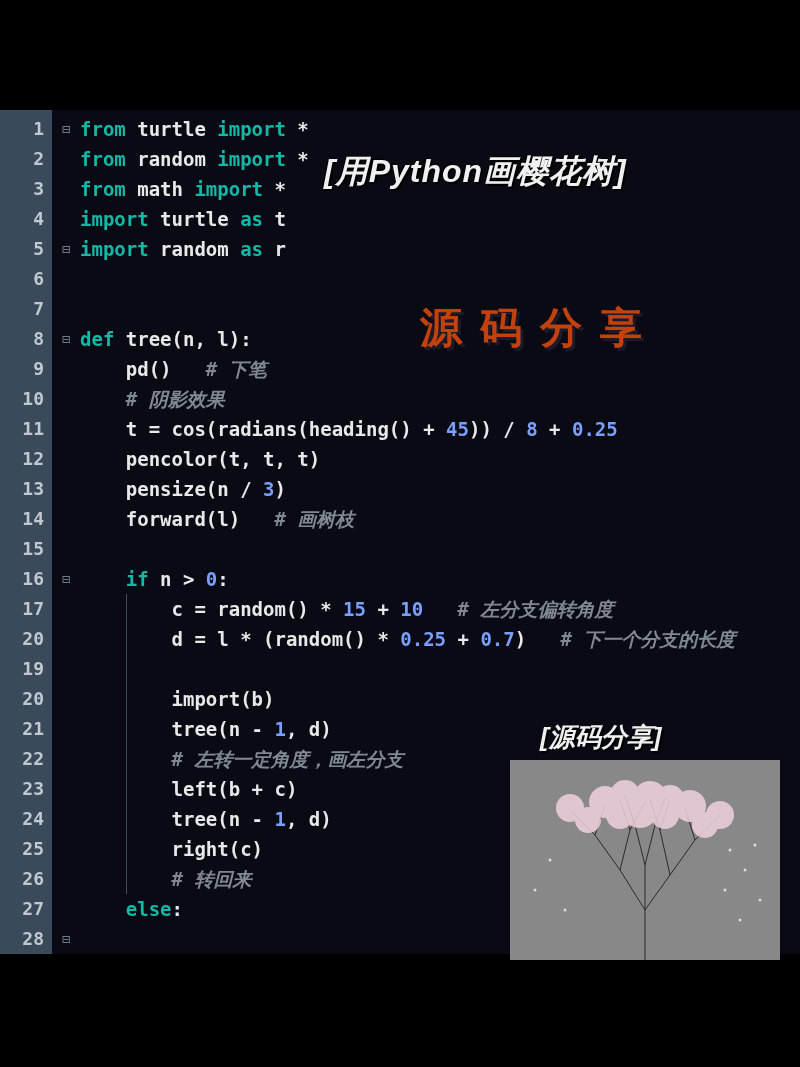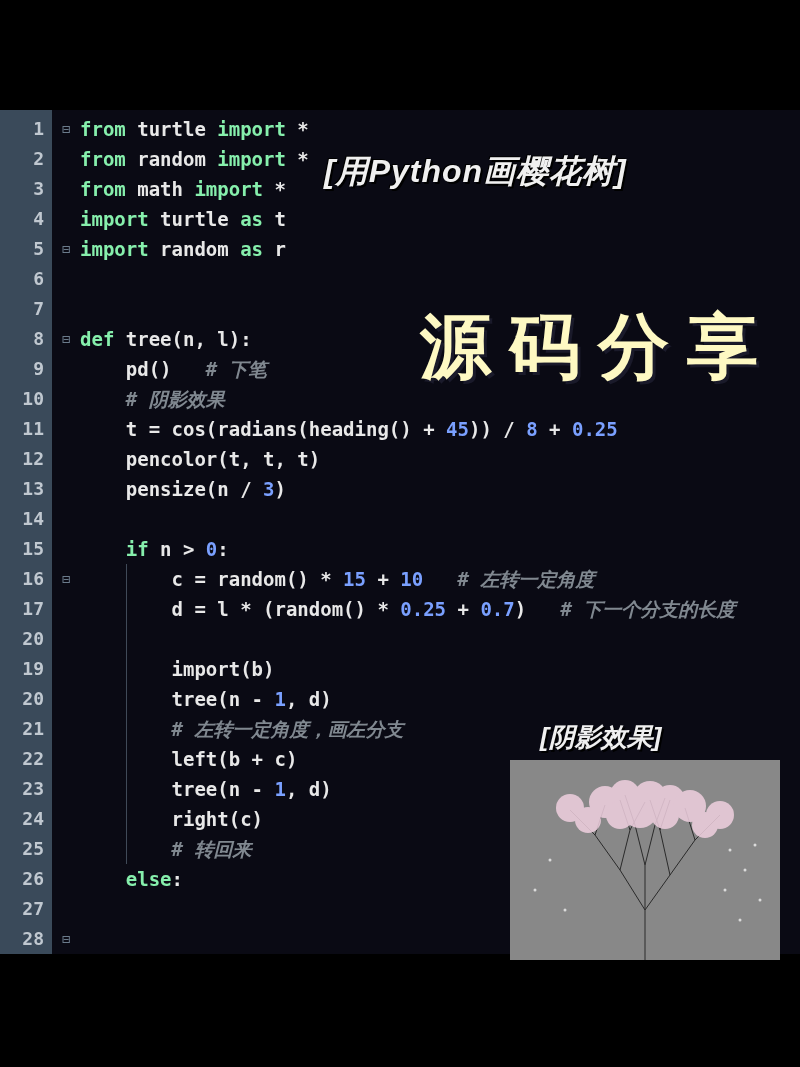--- a/index.html
+++ b/index.html
@@ -53,21 +53,21 @@
   }
   .line {
     height: 30px;
     line-height: 30px;
     font-size: 19px;
     white-space: pre;
     font-weight: bold;
     color: #e8e8e8;
     position: relative;
   }
-  .kw { color: #86efac; }
+  .kw { color: #14b8a6; }
   .id { color: #e8e8e8; }
   .op { color: #e8e8e8; }
   .num { color: #7aa0ff; }
   .cm { color: #808890; font-style: italic; }
   .indent-guide {
     border-left: 1px solid #404a58;
     position: absolute;
     top: 0; bottom: 0;
   }
   .title-overlay {
@@ -81,22 +81,22 @@
     color: #f0f0f0;
     text-shadow: 2px 2px 0 #000, -1px -1px 0 #000;
     letter-spacing: 1px;
   }
   .subtitle-overlay {
     position: absolute;
     top: 300px;
     left: 420px;
     font-family: Liberation Sans, sans-serif;
     font-weight: 900;
-    font-size: 71px;
-    color: #fef9c3;
+    font-size: 42px;
+    color: #c2410c;
     text-shadow: 3px 3px 0 #1a1a2a;
     letter-spacing: 18px;
   }
   .result-label {
     position: absolute;
     top: 720px;
     left: 540px;
     font-family: sans-serif;
     font-style: italic;
     font-weight: 900;
@@ -186,39 +186,40 @@
       <div class="line"><span></span><span class="kw">import</span><span class="id"> turtle </span><span class="kw">as</span><span class="id"> t</span></div>
       <div class="line"><span></span><span class="kw">import</span><span class="id"> random </span><span class="kw">as</span><span class="id"> r</span></div>
       <div class="line"><span></span></div>
       <div class="line"><span></span></div>
       <div class="line"><span></span><span class="kw">def</span><span class="id"> tree(n, l):</span></div>
       <div class="line"><span>    </span><span class="id">pd()   </span><span class="cm"># 下笔</span></div>
       <div class="line"><span>    </span><span class="cm"># 阴影效果</span></div>
       <div class="line"><span>    </span><span class="id">t = cos(radians(heading() + </span><span class="num">45</span><span class="id">)) / </span><span class="num">8</span><span class="id"> + </span><span class="num">0.25</span></div>
       <div class="line"><span>    </span><span class="id">pencolor(t, t, t)</span></div>
       <div class="line"><span>    </span><span class="id">pensize(n / </span><span class="num">3</span><span class="id">)</span></div>
+      <div class="line"><span>    </span><span class="id">forward(l)   </span><span class="cm"># 画树枝</span></div>
       <div class="line"><span>    </span></div>
       <div class="line"><span>    </span><span class="kw">if</span><span class="id"> n &gt; </span><span class="num">0</span><span class="id">:</span></div>
-      <div class="line"><span class="indent-guide" style="left: 46px;"></span><span>        </span><span class="id">c = random() * </span><span class="num">15</span><span class="id"> + </span><span class="num">10</span><span class="id">   </span><span class="cm"># 左转一定角度</span></div>
+      <div class="line"><span class="indent-guide" style="left: 46px;"></span><span>        </span><span class="id">c = random() * </span><span class="num">15</span><span class="id"> + </span><span class="num">10</span><span class="id">   </span><span class="cm"># 左分支偏转角度</span></div>
       <div class="line"><span class="indent-guide" style="left: 46px;"></span><span>        </span><span class="id">d = l * (random() * </span><span class="num">0.25</span><span class="id"> + </span><span class="num">0.7</span><span class="id">)   </span><span class="cm"># 下一个分支的长度</span></div>
       <div class="line"><span class="indent-guide" style="left: 46px;"></span><span>        </span></div>
       <div class="line"><span class="indent-guide" style="left: 46px;"></span><span>        </span><span class="id">import(b)</span></div>
       <div class="line"><span class="indent-guide" style="left: 46px;"></span><span>        </span><span class="id">tree(n - </span><span class="num">1</span><span class="id">, d)</span></div>
       <div class="line"><span class="indent-guide" style="left: 46px;"></span><span>        </span><span class="cm"># 左转一定角度，画左分支</span></div>
       <div class="line"><span class="indent-guide" style="left: 46px;"></span><span>        </span><span class="id">left(b + c)</span></div>
       <div class="line"><span class="indent-guide" style="left: 46px;"></span><span>        </span><span class="id">tree(n - </span><span class="num">1</span><span class="id">, d)</span></div>
       <div class="line"><span class="indent-guide" style="left: 46px;"></span><span>        </span><span class="id">right(c)</span></div>
       <div class="line"><span class="indent-guide" style="left: 46px;"></span><span>        </span><span class="cm"># 转回来</span></div>
       <div class="line"><span>    </span><span class="kw">else</span><span class="id">:</span></div>
     </div>
 </div>
 
 <div class="title-overlay">[用Python画樱花树]</div>
 <div class="subtitle-overlay">源码分享</div>
-<div class="result-label">[阴影效果]</div>
+<div class="result-label">[源码分享]</div>
 
 <div class="result-img">
   <svg class="tree-svg" viewBox="0 0 270 200">
     <rect width="270" height="200" fill="#888"></rect>
     <g stroke="#2a2a2a" stroke-width="1" fill="none">
       <path d="M135 200 L135 150"></path>
       <path d="M135 150 L110 110 M135 150 L160 115 M135 150 L135 105"></path>
       <path d="M110 110 L85 75 M110 110 L120 70 M160 115 L185 80 M160 115 L150 70 M135 105 L125 65 M135 105 L145 65"></path>
       <path d="M85 75 L60 50 M85 75 L95 45 M120 70 L110 40 M120 70 L135 42 M185 80 L210 55 M185 80 L175 48 M150 70 L160 40 M150 70 L140 40 M125 65 L115 35 M145 65 L155 38"></path>
     </g>

